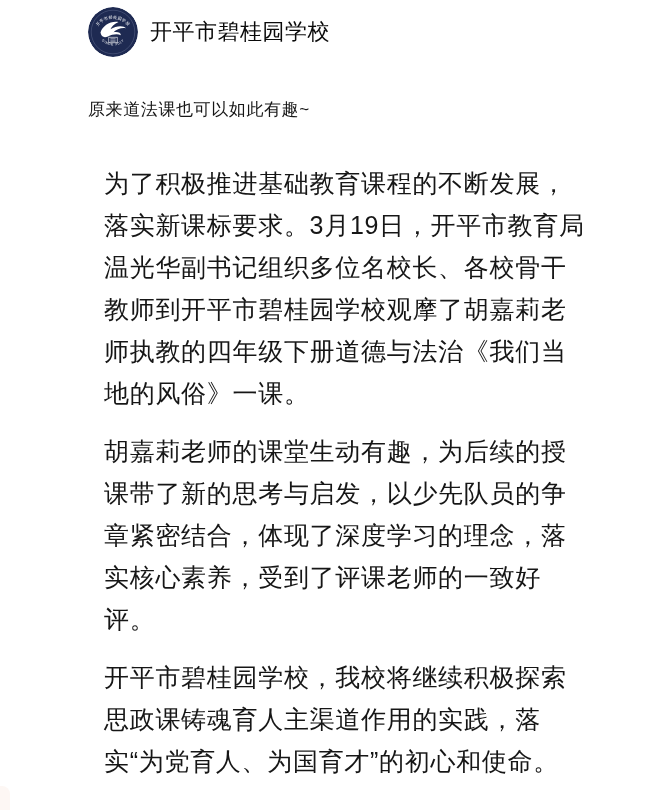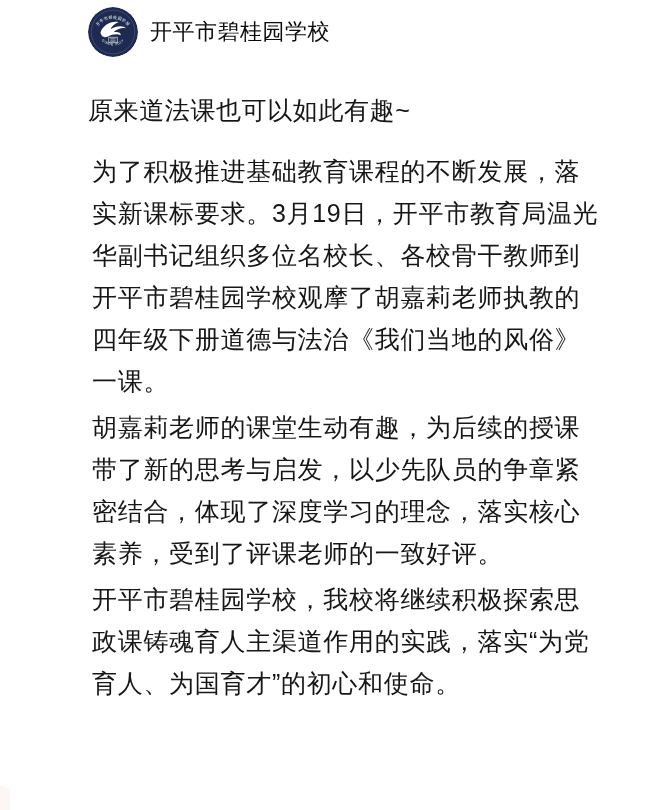--- a/index.html
+++ b/index.html
@@ -39,21 +39,21 @@
     text-decoration: none;
     cursor: pointer;
   }
 
   
   .article-title {
     position: absolute;
     left: 88px;
     top: 94px;
     margin: 0;
-    font-size: 25px;
+    font-size: 17px;
     font-weight: normal;
     line-height: 32px;
     letter-spacing: 0.6px;
     color: #161616;
     white-space: nowrap;
   }
 
   
   .article-body {
     position: absolute;
@@ -61,21 +61,21 @@
     top: 146px;
     width: 516px;
     font-size: 25px;
     line-height: 42px;
     letter-spacing: 0.7px;
     color: #161616;
     text-align: left;
     word-break: normal;
     line-break: strict;
   }
-  .article-body p { margin: 4px; padding: 0; }
+  .article-body p { margin: 16px; padding: 0; }
 
   
   .next-image-corner {
     position: absolute;
     left: 0;
     top: 786px;
     width: 10px;
     height: 24px;
     background: #fdf7f4;
     border-radius: 0 8px 0 0;

